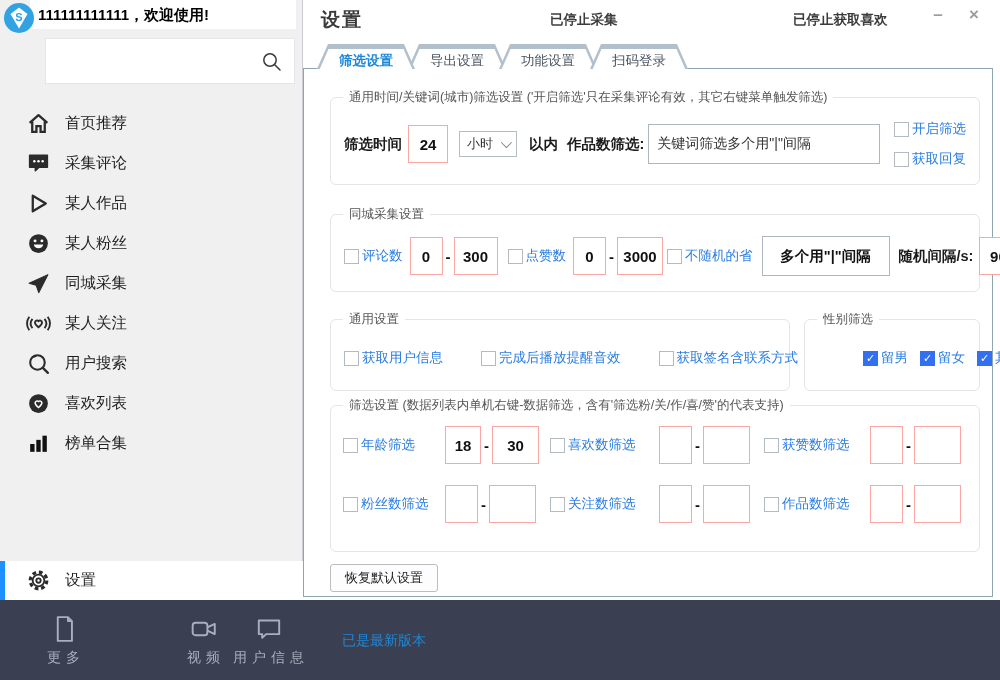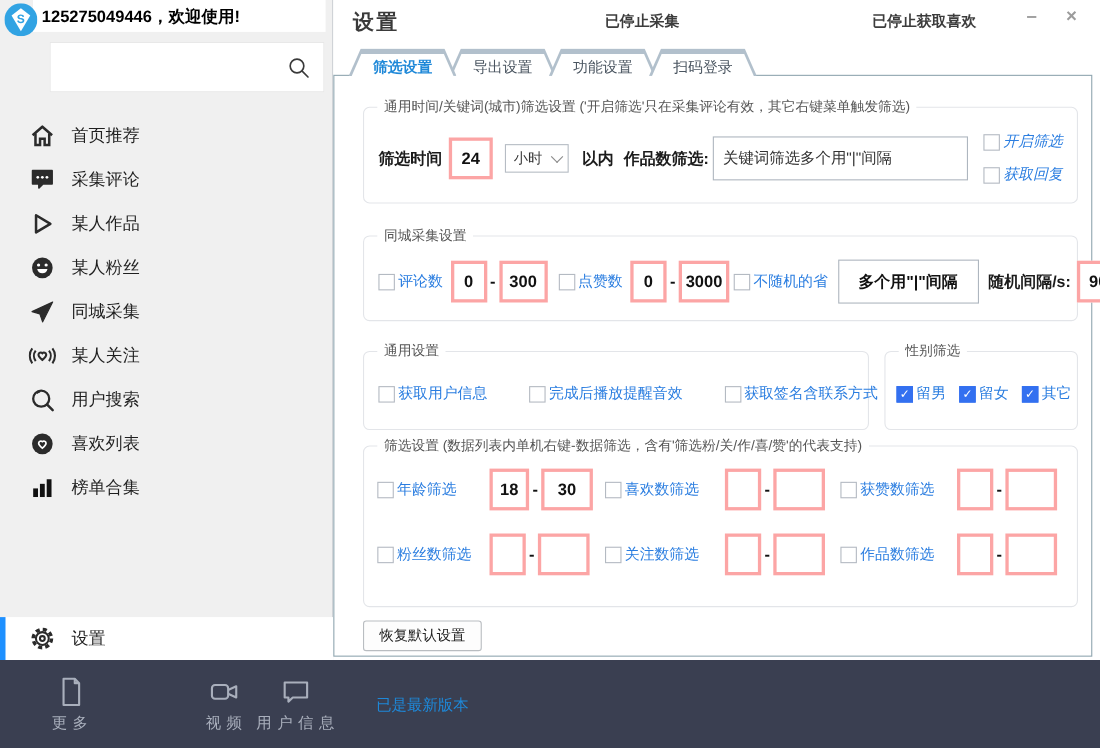--- a/index.html
+++ b/index.html
@@ -51,41 +51,41 @@
 
   
   #panel{position:absolute;left:0;top:68px;width:690px;height:529px;background:#fff;border:1px solid #8fa6b0;box-sizing:border-box;z-index:1;}
   .fs{position:absolute;border:1px solid #e3e5e9;border-radius:6px;box-sizing:border-box;background:#fff;}
   .fs .legend{position:absolute;top:-9px;left:12px;background:#fff;padding:0 6px;font-size:12.5px;color:#555;white-space:nowrap;}
   .fs .row{display:flex;align-items:center;height:100%;box-sizing:border-box;padding:6px 13px 0 13px;white-space:nowrap;}
 
   #fs-time{left:26px;top:28px;width:650px;height:88px;}
   #fs-city{left:26px;top:145px;width:650px;height:78px;}
   #fs-general{left:26px;top:250px;width:460px;height:72px;}
-  #fs-gender{left:500px;top:250px;width:176px;height:72px;}
+  #fs-gender{left:500px;top:250px;width:176px;height:72px;padding-left:48px;}
   #fs-filter{left:26px;top:336px;width:650px;height:147px;}
 
   .blabel{font-weight:700;font-size:14.5px;color:#1b1b1b;}
-  .num{border:3px solid #fca5a5;background:#fff;text-align:center;font-weight:700;font-size:15px;color:#111;
+  .num{border:1px solid #fca5a5;background:#fff;text-align:center;font-weight:700;font-size:15px;color:#111;
        height:38px;box-sizing:border-box;font-family:inherit;padding:8px 2px;outline:none;}
   .dash{font-weight:700;font-size:15px;color:#111;margin:0 3px;}
 
   .select{width:58px;height:26px;border:1px solid #b6bcc4;display:flex;align-items:center;justify-content:space-between;
        padding:0 7px;box-sizing:border-box;font-size:13px;color:#333;background:#fff;}
   .chev{width:7px;height:7px;border-right:1.5px solid #8a8a8a;border-bottom:1.5px solid #8a8a8a;transform:rotate(45deg) translateY(-2px);}
 
   .cb{display:flex;align-items:center;gap:3px;cursor:default;}
   .box{width:15px;height:15px;border:1px solid #b4bac2;background:#fff;box-sizing:border-box;flex:0 0 auto;
        display:flex;align-items:center;justify-content:center;}
   .box.checked{background:#3370f0;border-color:#3370f0;}
   .box .ck{color:#fff;font-size:11px;line-height:1;font-family:"DejaVu Sans",sans-serif;}
   .cb-t{color:#2a7de0;font-size:13.5px;}
 
   #kw-input{width:232px;height:40px;border:1px solid #aeb6bf;font-size:14px;color:#333;padding:0 8px;box-sizing:border-box;outline:none;font-family:inherit;margin-left:4px;}
-  .cb-col{display:flex;flex-direction:column;gap:12px;margin-left:auto;font-style:italic;}
+  .cb-col{display:flex;flex-direction:column;gap:12px;margin-left:auto;}
 
   #province-input{width:128px;height:40px;border:1px solid #aeb6bf;text-align:center;font-weight:700;font-size:14.5px;color:#111;box-sizing:border-box;outline:none;font-family:inherit;}
 
   #filter-grid{display:grid;grid-template-columns:99px 102px 106px 102px 103px 102px;column-gap:3px;row-gap:21px;
        align-items:center;padding:20px 12px 0 12px;}
   .pair{display:flex;align-items:center;}
   .pair .mn{width:33px;}
   .pair .mx{width:47px;}
 
   #panel-footer{position:absolute;left:26px;top:495px;display:flex;align-items:center;gap:40px;flex-direction:column;}
@@ -100,21 +100,21 @@
 
   <div id="sidebar">
     <div id="title-band"></div>
     <div id="logo">
       <svg width="30" height="30" viewBox="0 0 30 30">
         <circle cx="15" cy="15" r="15" fill="#31a3e3"></circle>
         <path d="M15 4.5 L23.5 11 L15 25.5 L6.5 11 Z" fill="#ffffff"></path>
         <text x="15" y="17.8" text-anchor="middle" font-size="11" font-weight="bold" fill="#31a3e3">S</text>
       </svg>
     </div>
-    <div id="welcome">125275049446，欢迎使用!</div>
+    <div id="welcome">111111111111，欢迎使用!</div>
 
     <div id="searchbox">
       <input type="text" placeholder="" style="">
       <span class="mag">
         <svg width="24" height="24" viewBox="0 0 24 24">
           <circle cx="10" cy="10" r="6.2" fill="none" stroke="#3a3a3a" stroke-width="1.5"></circle>
           <path d="M14.7 14.7 L20 20" stroke="#3a3a3a" stroke-width="1.5" stroke-linecap="round"></path>
         </svg>
       </span>
     </div>

